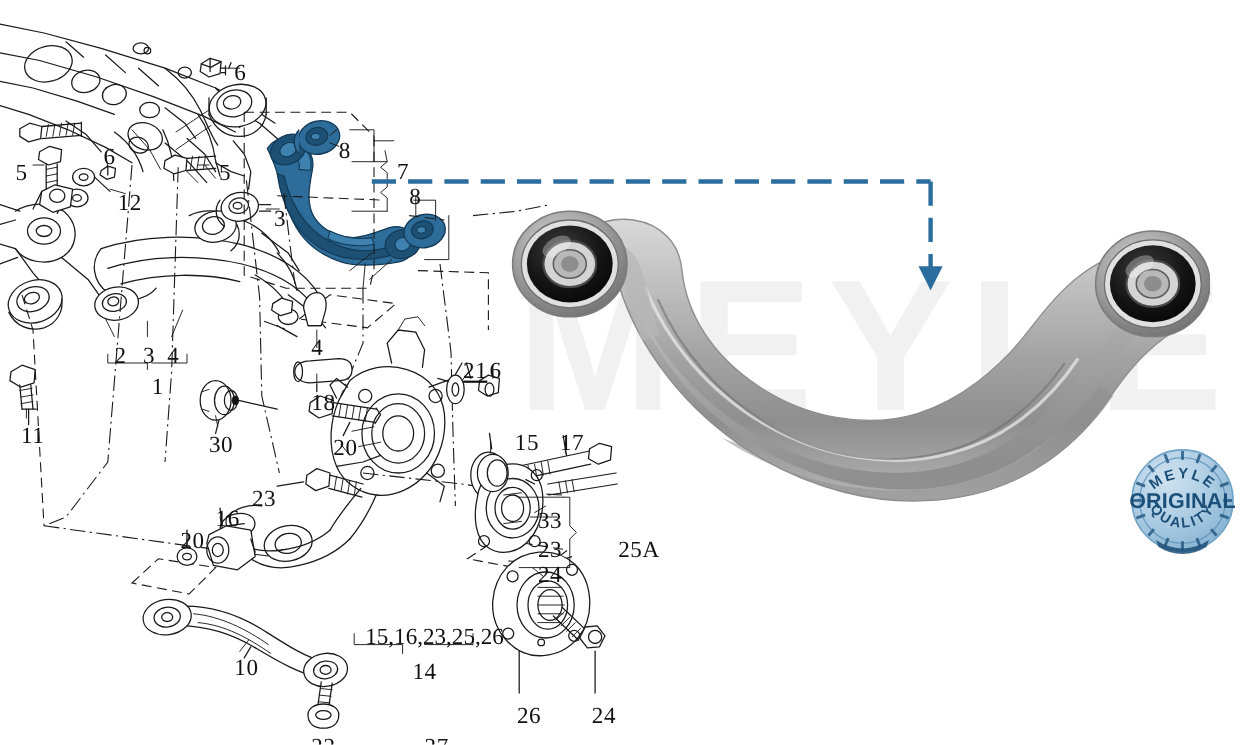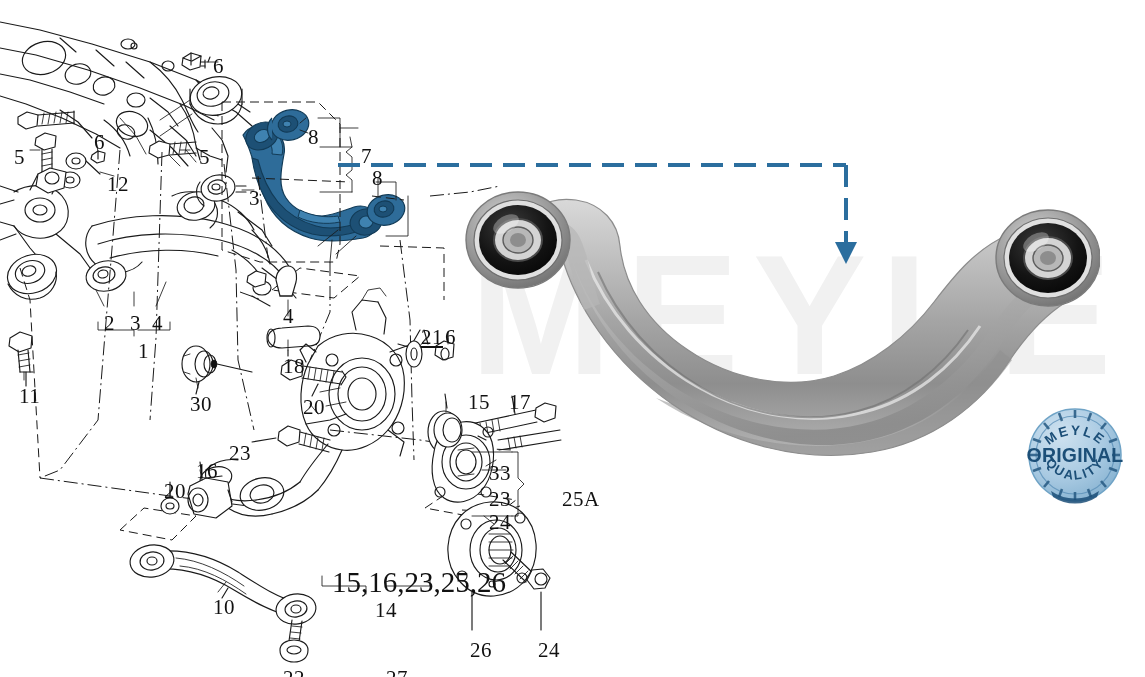--- a/index.html
+++ b/index.html
@@ -26,21 +26,21 @@
   
   .callout{
     position:absolute;
     font-family:"Liberation Serif", serif;
     font-size:21px;
     color:#111;
     white-space:nowrap;
     line-height:1;
     letter-spacing:.5px;
   }
-  .callout.grp{font-size:29px;letter-spacing:0px;}
+  .callout.grp{font-size:21px;letter-spacing:0px;}
 
   
   #product{position:absolute;left:420px;top:150px;width:680px;height:320px;}
   #watermark{
     position:absolute;left:470px;top:215px;width:640px;height:200px;
     font-family:"Liberation Sans", sans-serif;
     font-size:170px;font-weight:700;letter-spacing:14px;
     color:#f1f1f1;
     line-height:200px;
     user-select:none;

